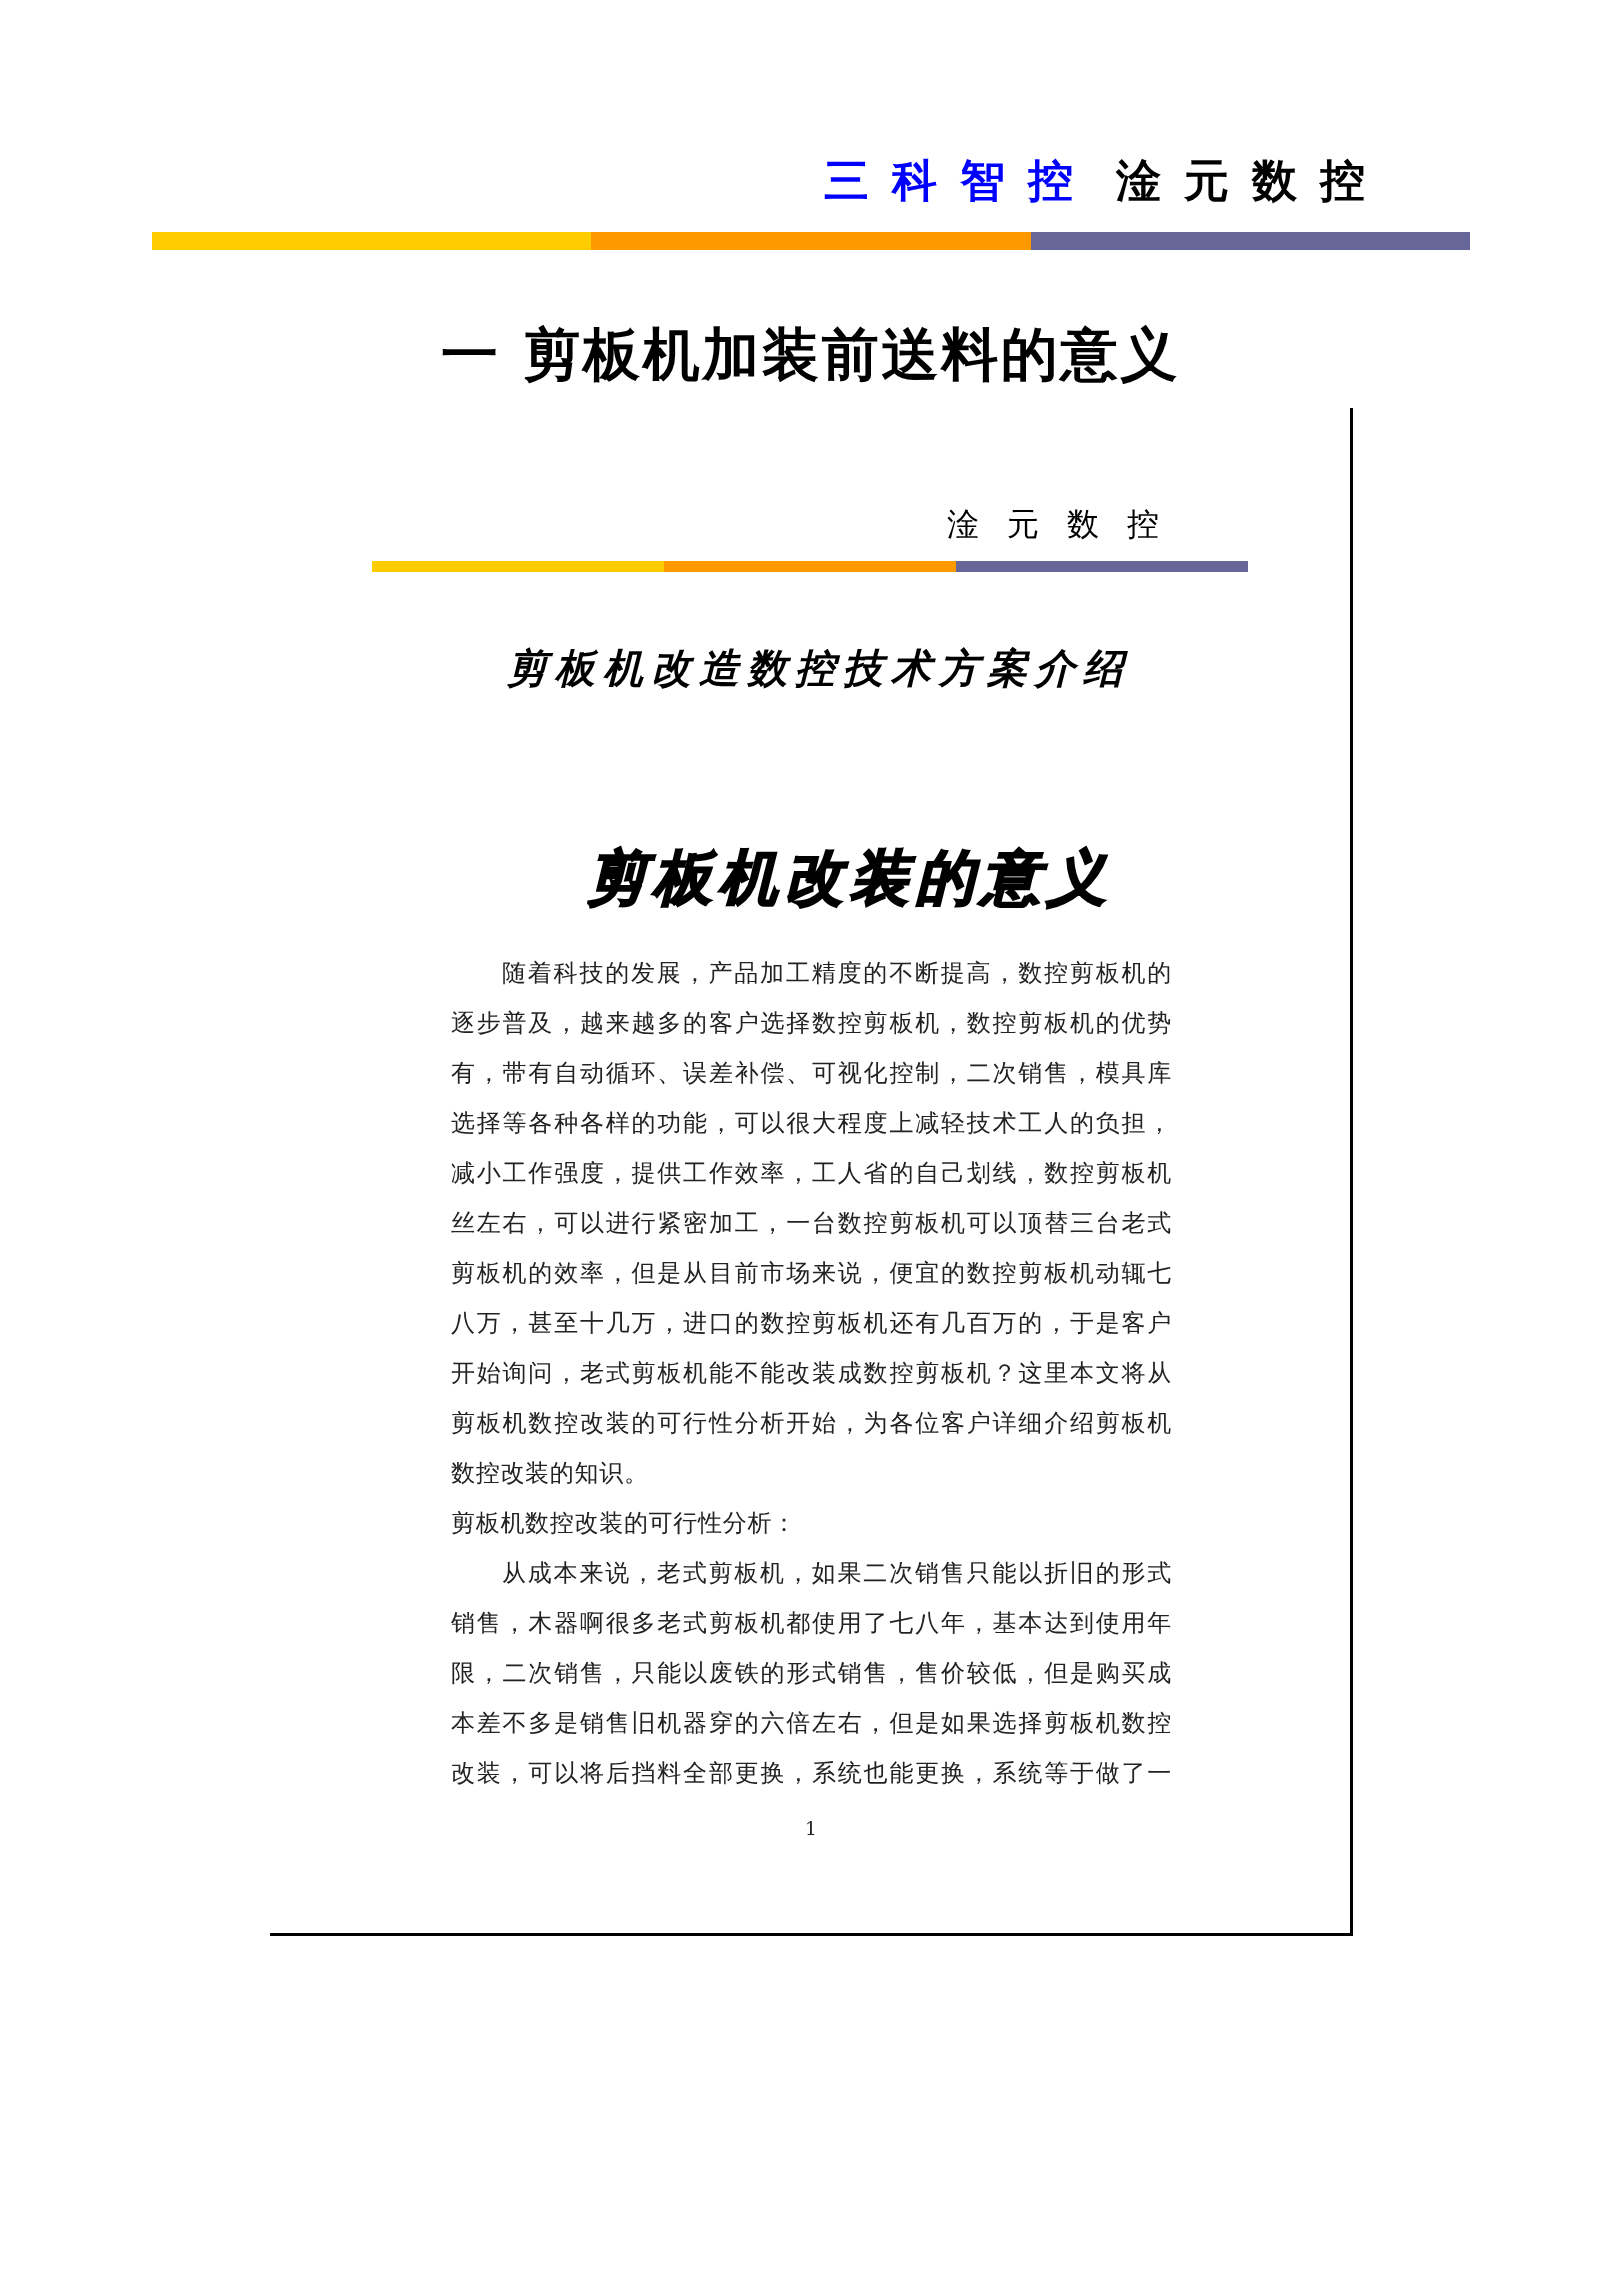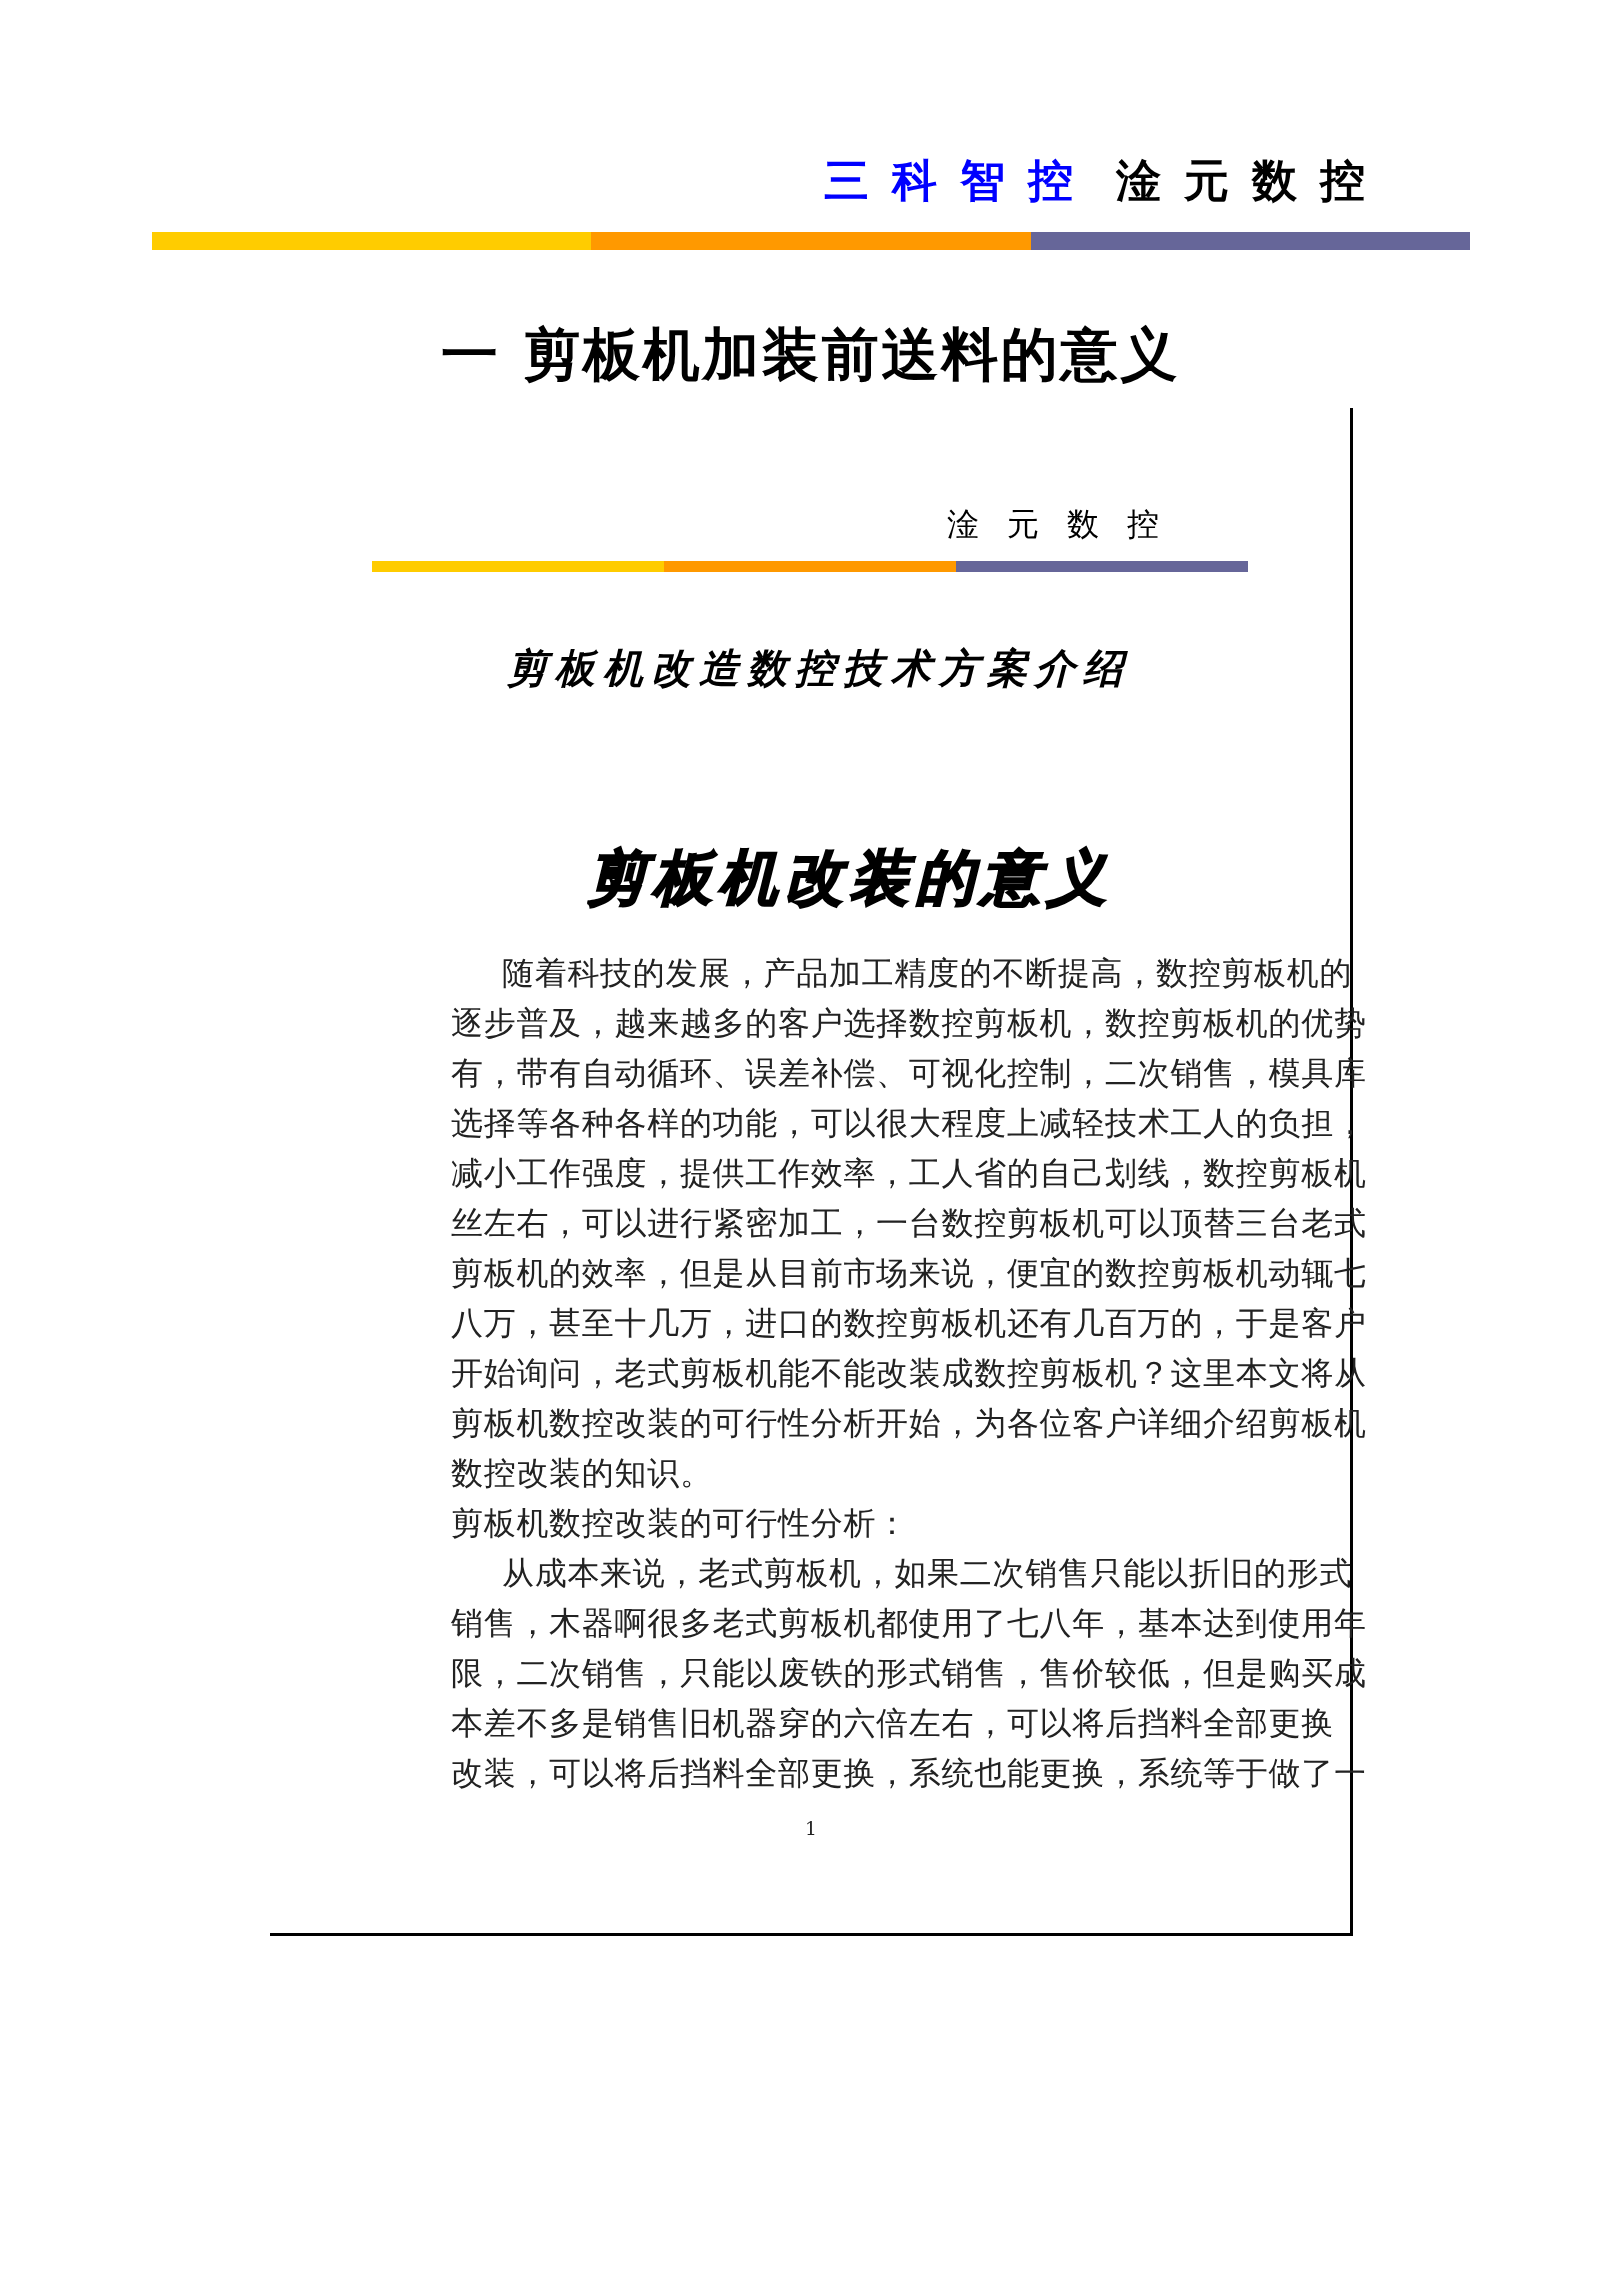--- a/index.html
+++ b/index.html
@@ -122,21 +122,21 @@
     }
 
     
     .body-text {
       left: 451px;
       top: 948px;
       width: 721px;
       font-family: "DejaVu Sans", "Liberation Sans", sans-serif;
       font-weight: 300;
       color: #222;
-      font-size: 32px;
+      font-size: 24px;
       line-height: 50px;
     }
     .body-text .line {
       display: block;
       height: 50px;
       white-space: nowrap;
       text-align: justify;
       text-align-last: justify;
       letter-spacing: 0.7px;
     }
@@ -194,18 +194,18 @@
     <span class="line">丝左右，可以进行紧密加工，一台数控剪板机可以顶替三台老式</span>
     <span class="line">剪板机的效率，但是从目前市场来说，便宜的数控剪板机动辄七</span>
     <span class="line">八万，甚至十几万，进口的数控剪板机还有几百万的，于是客户</span>
     <span class="line">开始询问，老式剪板机能不能改装成数控剪板机？这里本文将从</span>
     <span class="line">剪板机数控改装的可行性分析开始，为各位客户详细介绍剪板机</span>
     <span class="line short">数控改装的知识。</span>
     <span class="line short">剪板机数控改装的可行性分析：</span>
     <span class="line indent">从成本来说，老式剪板机，如果二次销售只能以折旧的形式</span>
     <span class="line">销售，木器啊很多老式剪板机都使用了七八年，基本达到使用年</span>
     <span class="line">限，二次销售，只能以废铁的形式销售，售价较低，但是购买成</span>
-    <span class="line">本差不多是销售旧机器穿的六倍左右，可以将后挡料全部更换</span>
+    <span class="line">本差不多是销售旧机器穿的六倍左右，但是如果选择剪板机数控</span>
     <span class="line">改装，可以将后挡料全部更换，系统也能更换，系统等于做了一</span>
   </div>
 
 <div class="abs page-number">1</div>
 
 
 </body></html>

